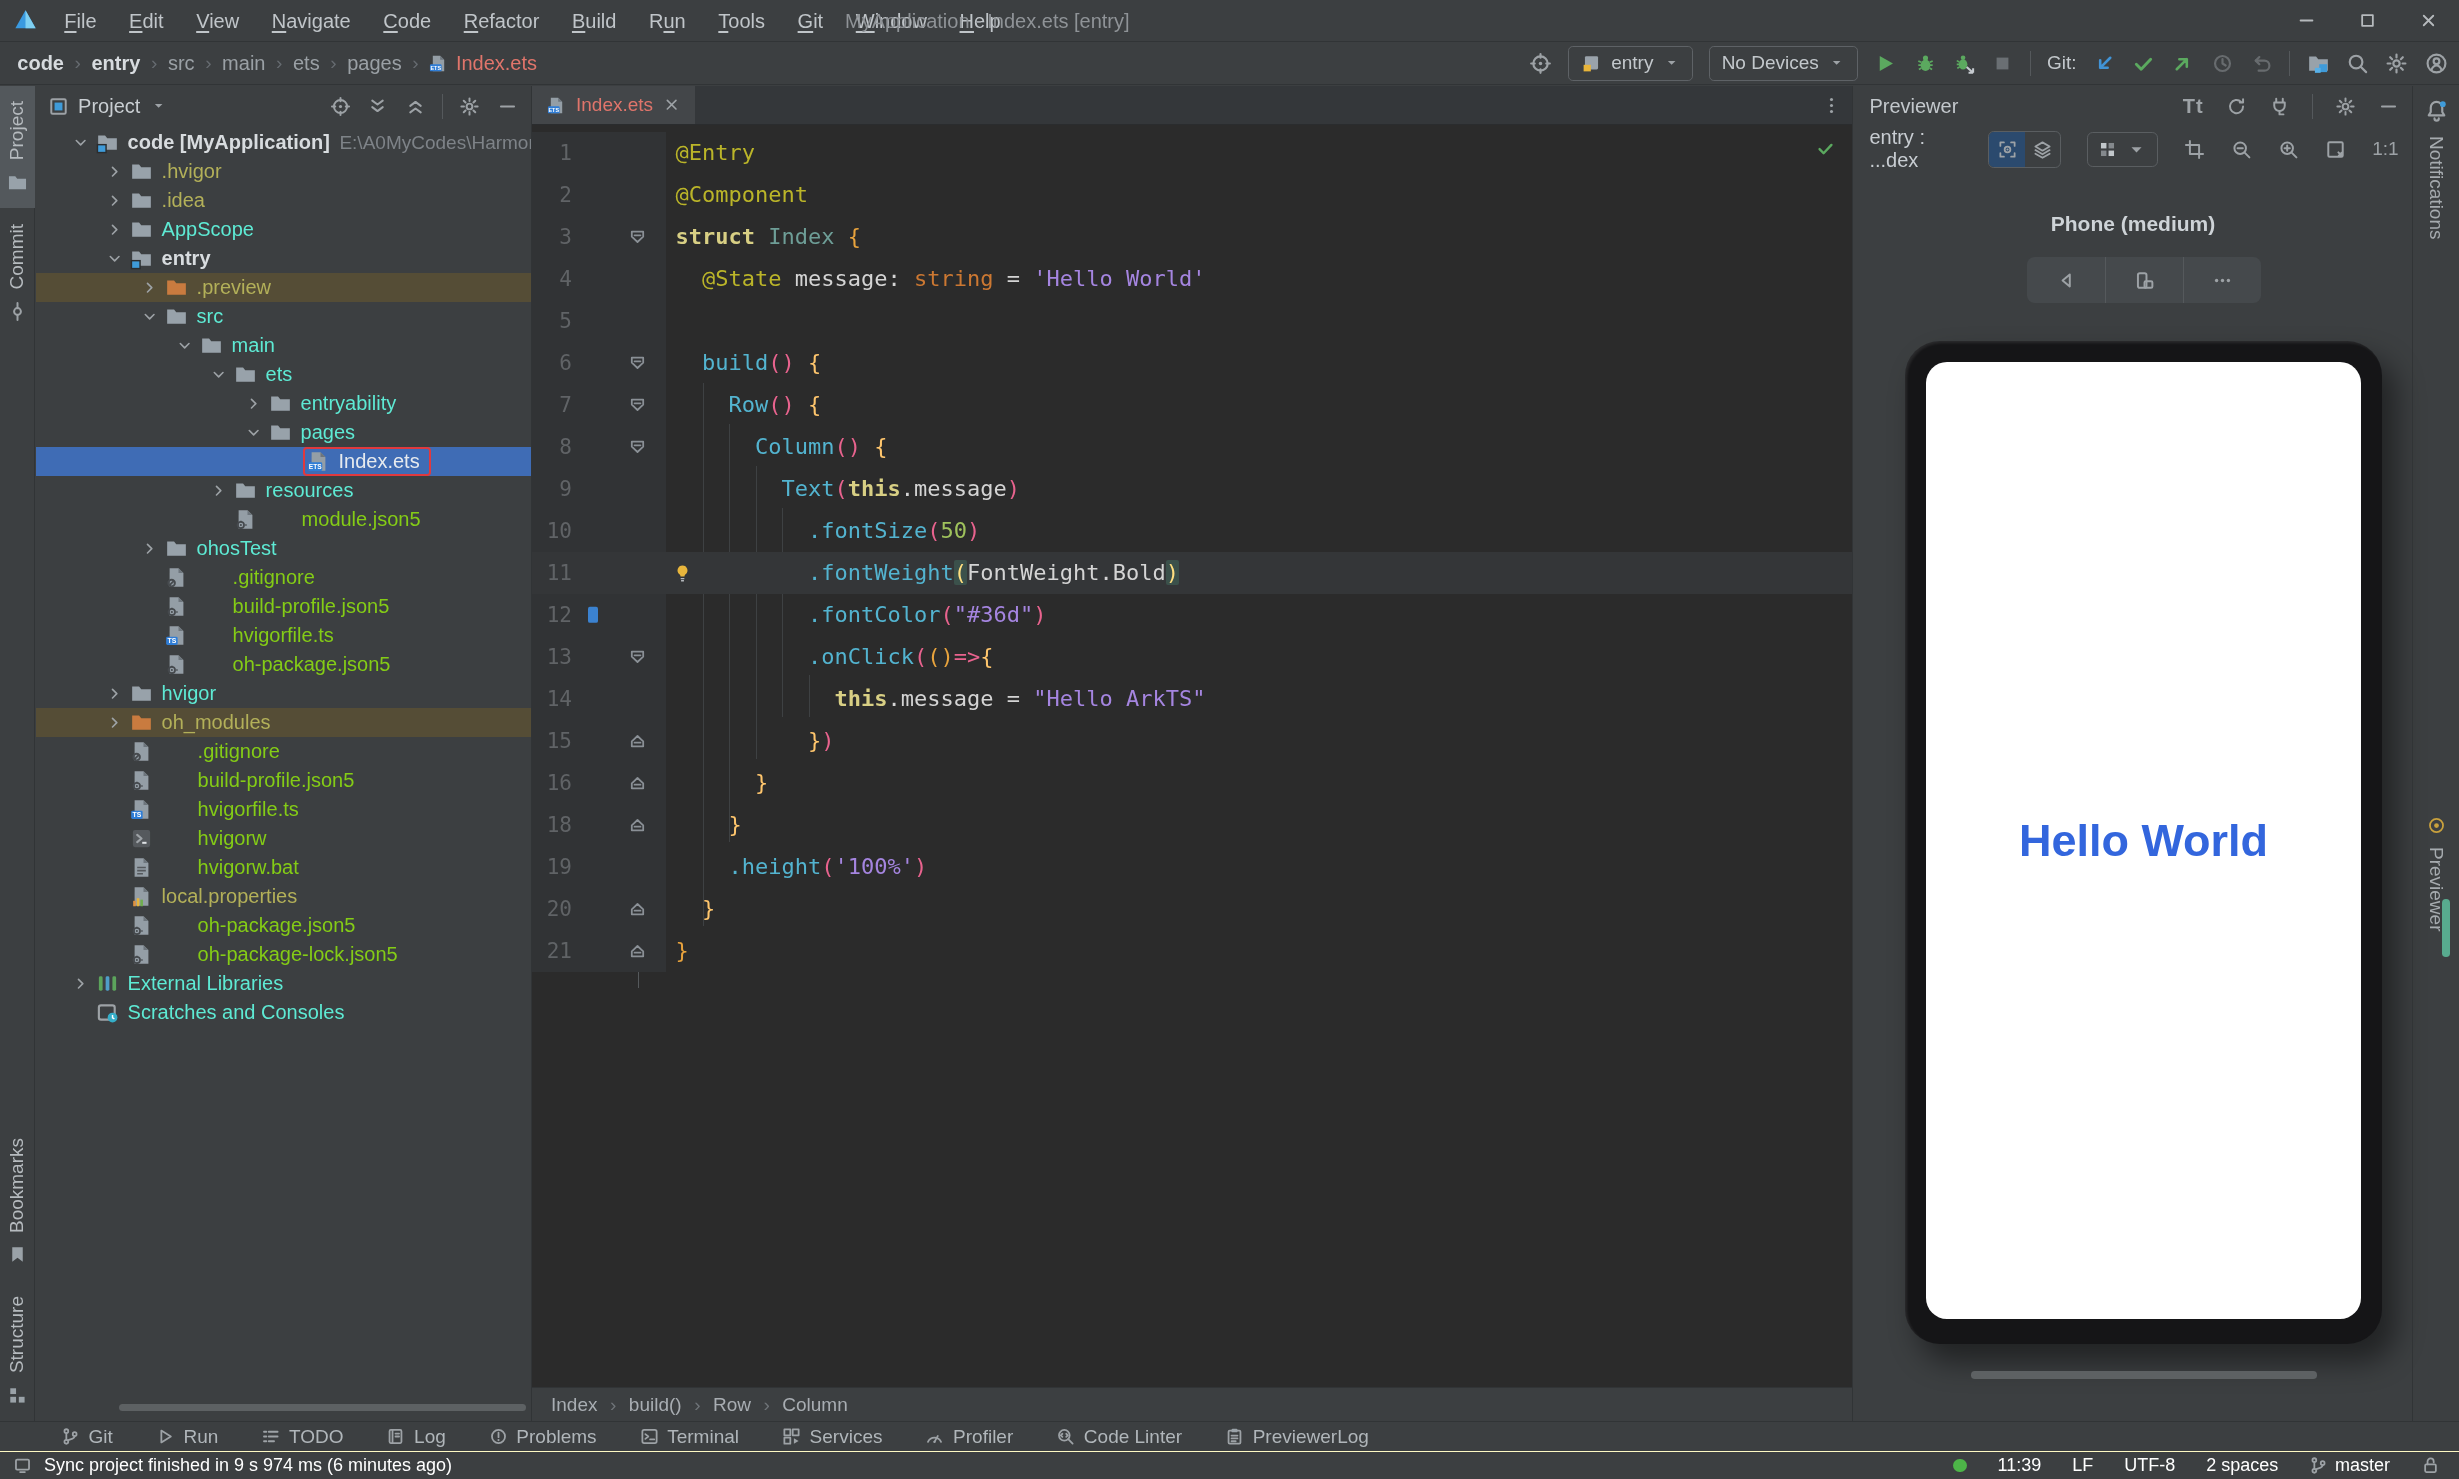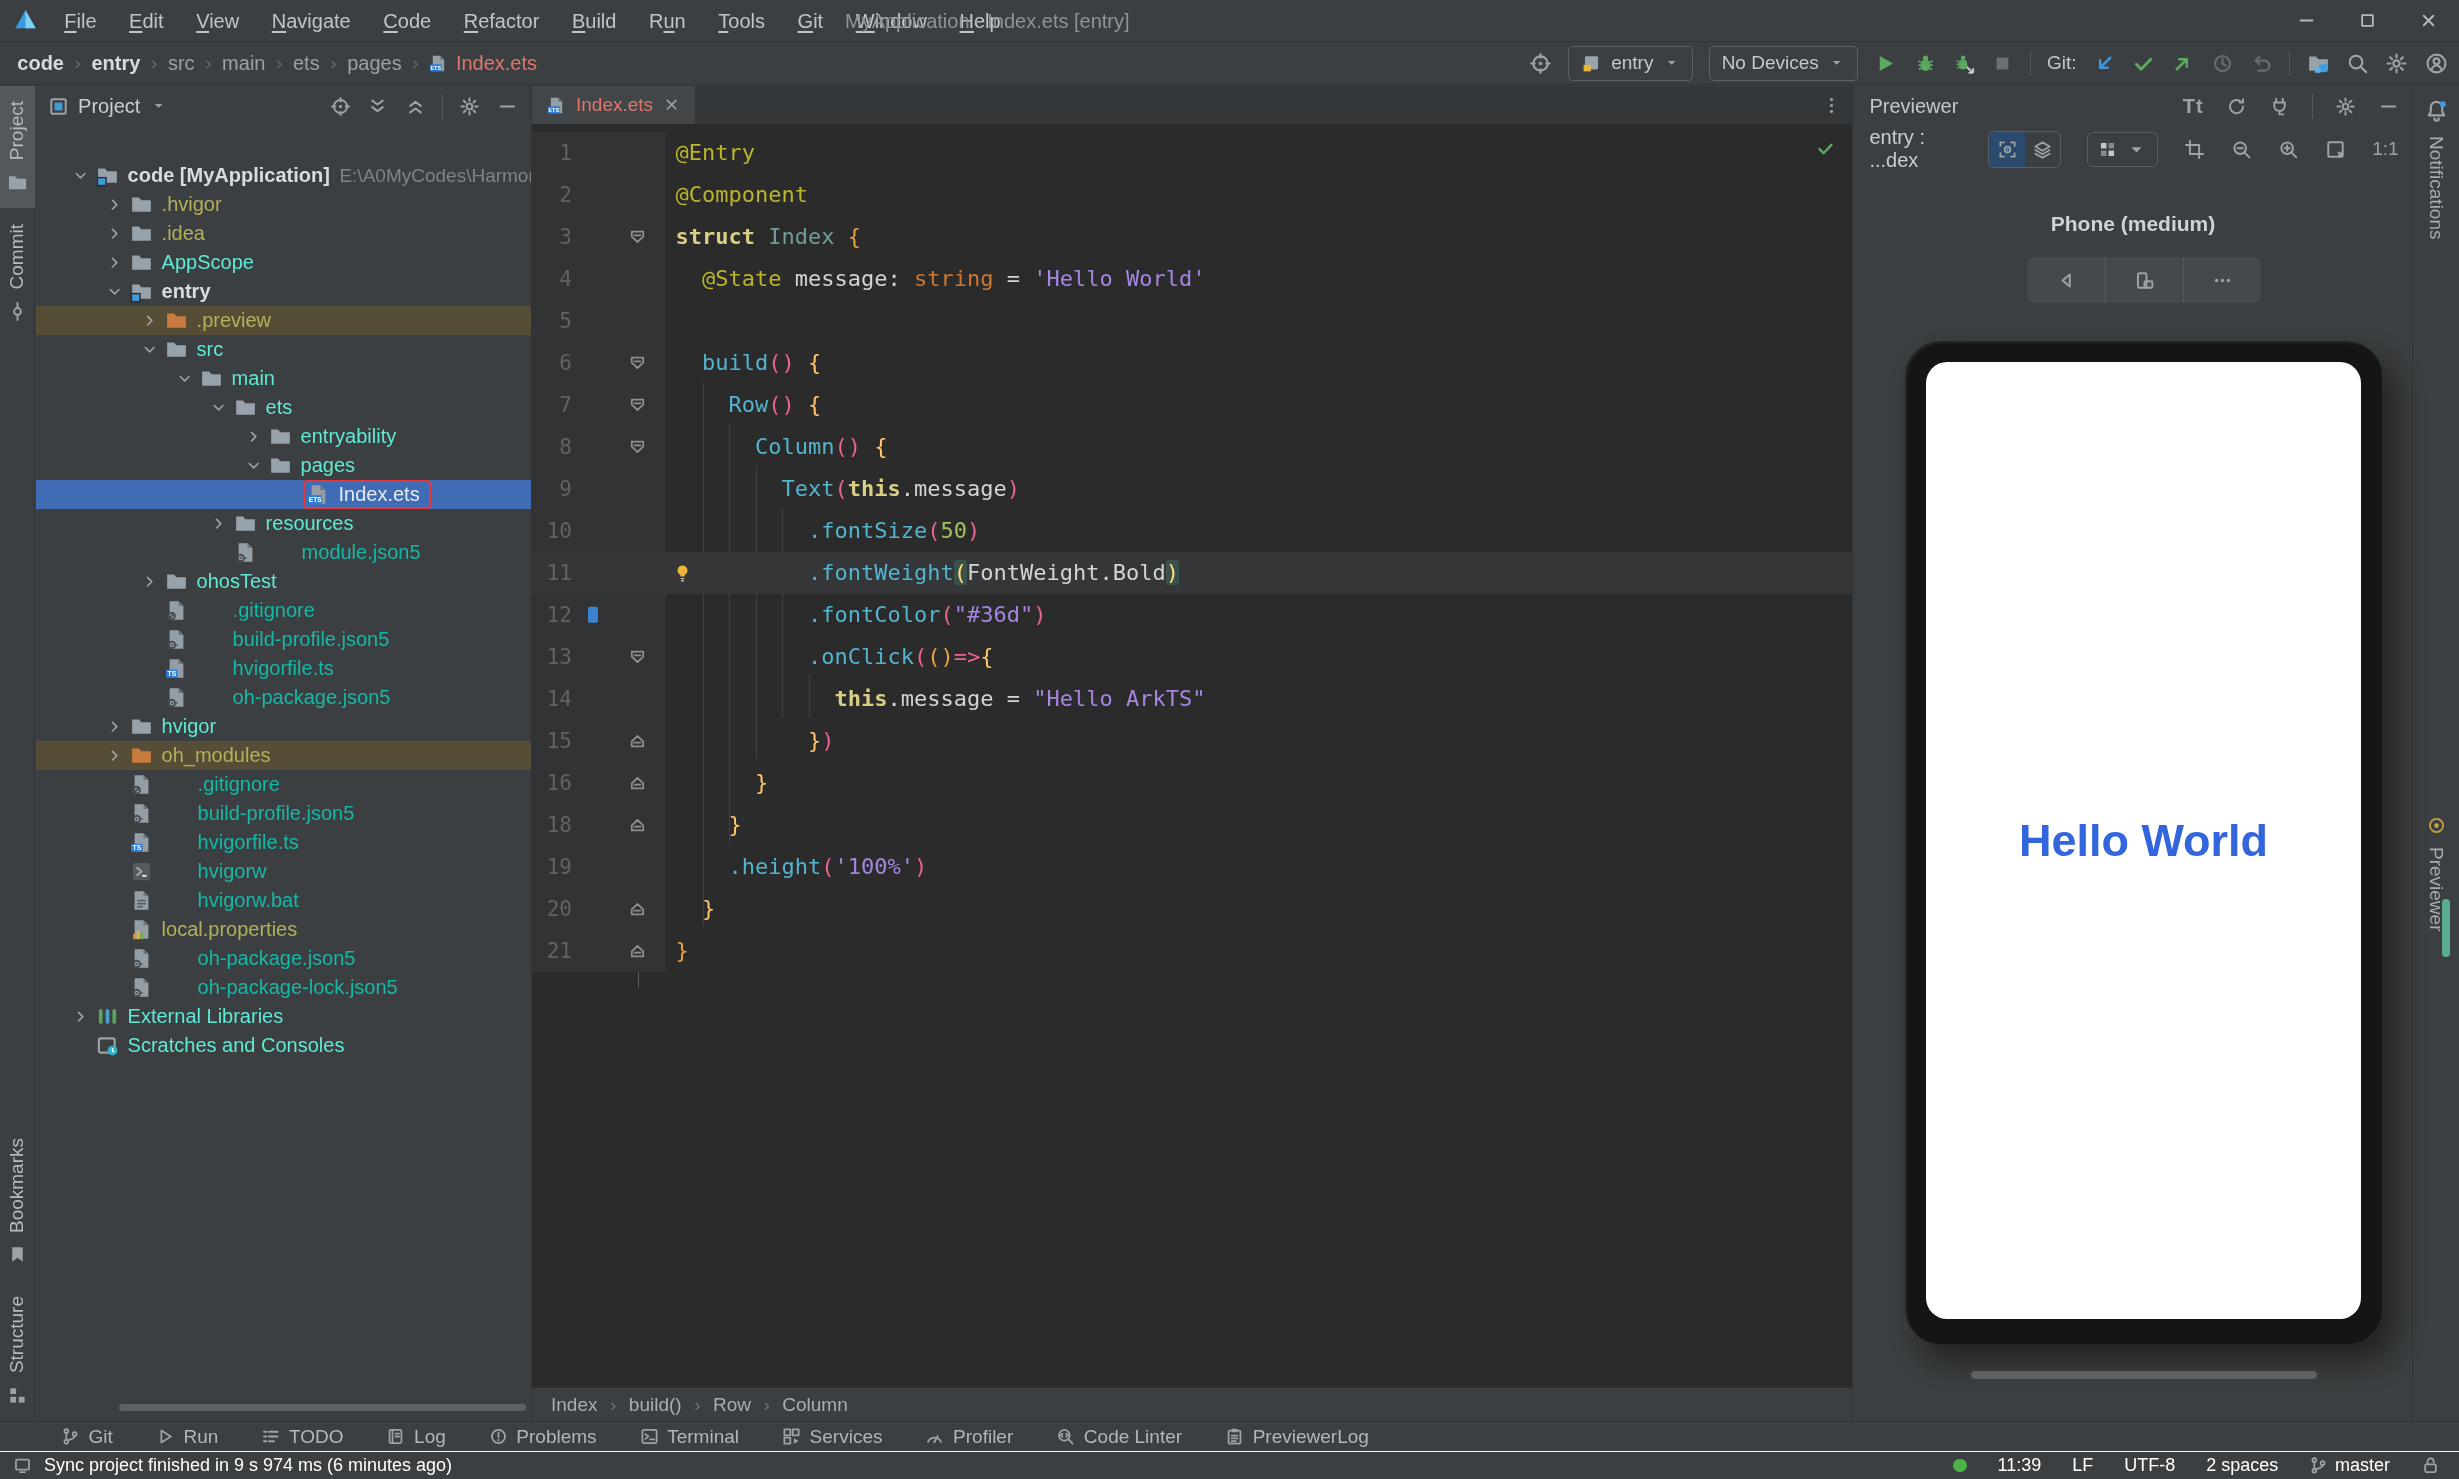--- a/index.html
+++ b/index.html
@@ -50,27 +50,27 @@
   .sl-tab.active { background:#53585c; }
   .vtext-up   { writing-mode:vertical-rl; transform:rotate(180deg); font-size:19px; color:#b6bbbf; }
   .vtext-down { writing-mode:vertical-rl; font-size:19px; color:#a6abaf; }
   .sl-spacer { flex:1; }
 
   
   .project-panel { position:absolute; left:36px; top:0; bottom:0; width:496px; border-right:1px solid #313436; }
   .pp-header { height:40px; display:flex; align-items:center; gap:9.6px; padding:0 13.4px 0 11.5px; font-size:20px; }
   .pp-title { color:#c9ced2; }
   .pp-icons { margin-left:auto; display:flex; align-items:center; gap:16.3px; }
-  .pp-tree { position:absolute; top:42px; left:0; right:0; bottom:23px; overflow:hidden;margin-top:33px; }
+  .pp-tree { position:absolute; top:42px; left:0; right:0; bottom:23px; overflow:hidden; }
   .tree-row { position:relative; height:29px; display:flex; align-items:center; font-size:20px; white-space:nowrap; }
   .tree-row.sel { background:#3f6cb5; }
   .tree-row.ctx { background:#554d36; }
   .t-label.normal   { color:#5eead4; }
   .t-label.excluded { color:#b3b059; }
-  .t-label.modified { color:#14b8a6;padding-left:36px; }
+  .t-label.modified { color:#84cc16;padding-left:36px; }
   .t-label.bold     { color:#d8dcdf; font-weight:bold; }
   .tree-row.sel .t-label { color:#e6eaee; }
   .t-path { color:#7e8388; margin-left:9.6px; font-size:19px; }
   .t-chev { width:31px; flex:none; display:flex; justify-content:center; }
   .t-icon { margin-right:8.6px; }
   .ann-box { display:inline-flex; align-items:center; border:2.9px solid #e0393e; border-radius:3.8px;
              padding:0 9.6px 0 1.9px; height:29px; }
   .ann-box .t-icon { margin-right:8.6px; }
   .pp-hscroll { position:absolute; bottom:9.6px; left:83px; width:407px; height:7.7px; border-radius:3.8px;
                 background:#5d6163; }

